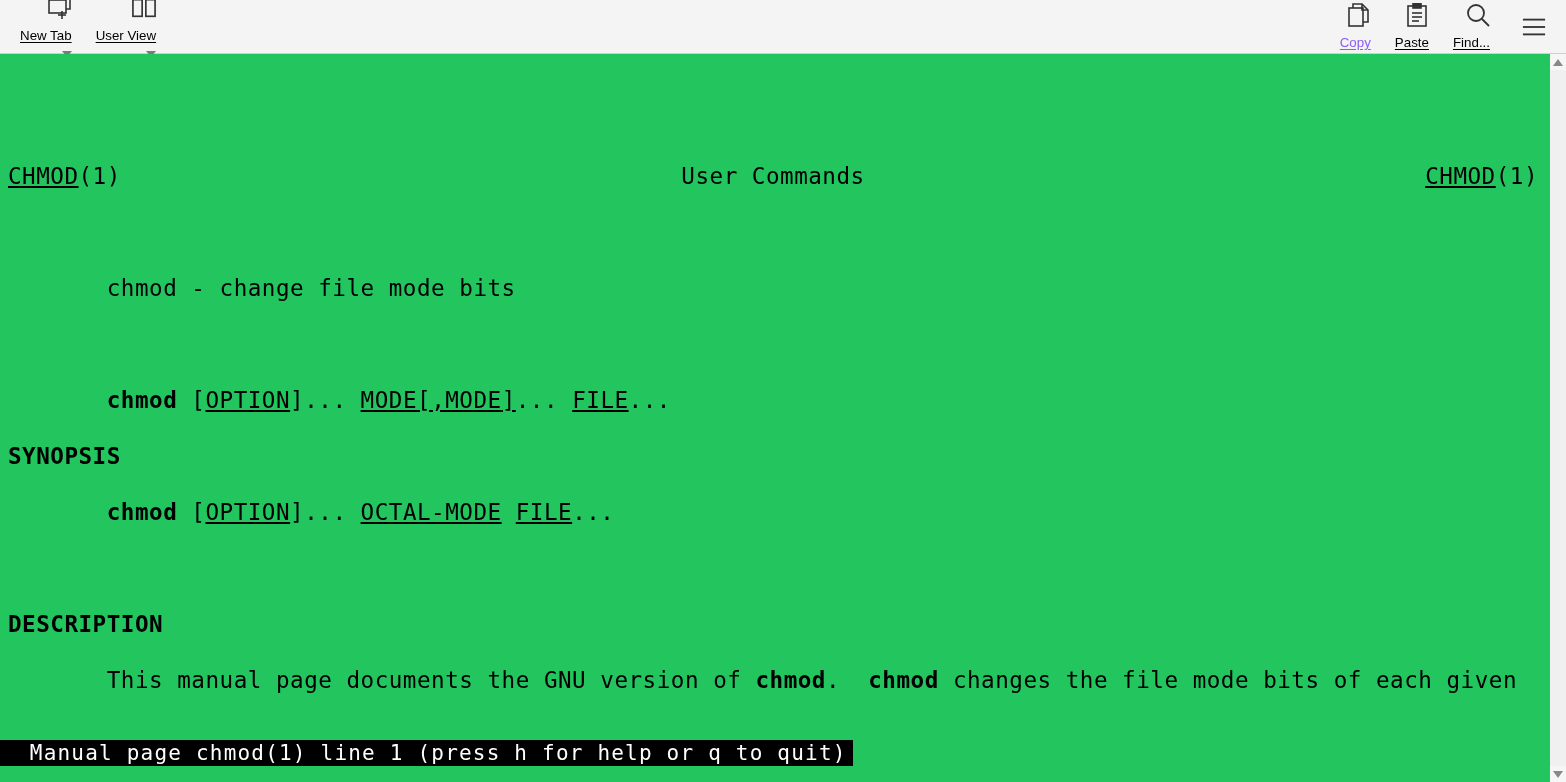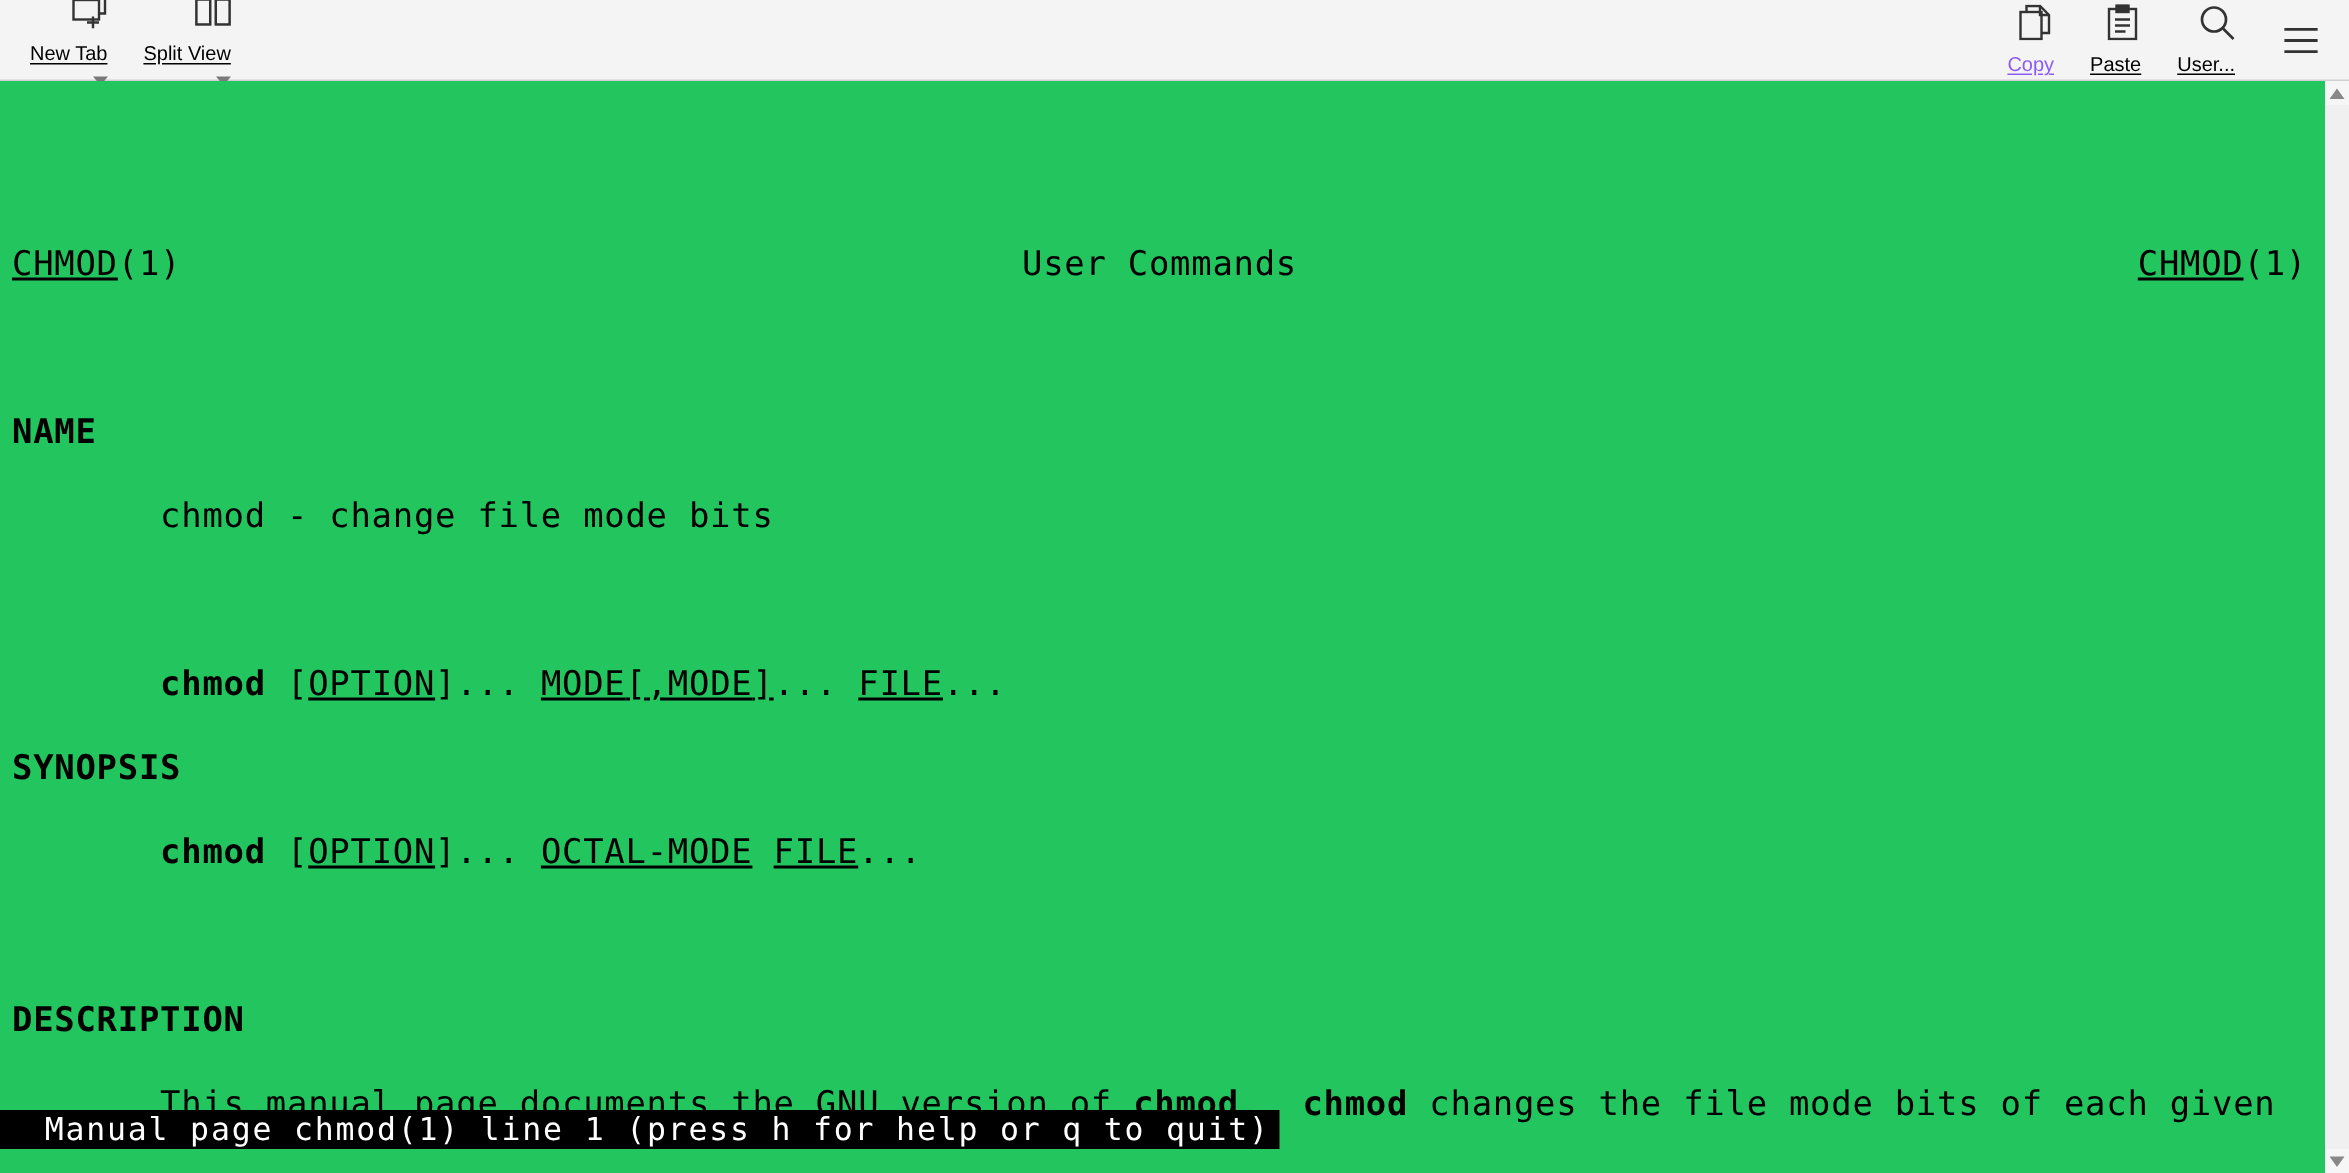--- a/index.html
+++ b/index.html
@@ -111,21 +111,21 @@
     <span class="chev"></span>
   </button>
 
   <button class="tb-btn">
     <span class="icon">
       <svg width="26" height="20" viewBox="0 0 26 20" fill="none" stroke-width="1.8">
         <rect x="1" y="1" width="10" height="18"></rect>
         <rect x="15" y="1" width="10" height="18"></rect>
       </svg>
     </span>
-    <span class="ulabel"><span class="uchar">Split View</span></span>
+    <span class="ulabel"><span class="uchar">User View</span></span>
     <span class="chev"></span>
   </button>
 
   <div class="spacer"></div>
 
   <button class="tb-btn disabled">
     <span class="icon">
       <svg width="22" height="24" viewBox="0 0 22 24" fill="none" stroke="#9a9a9a" stroke-width="1.6">
         <rect x="1" y="5" width="14" height="18"></rect>
         <polyline points="5,5 5,1 14,1 20,7 20,19 15,19" fill="none"></polyline>
@@ -148,21 +148,21 @@
     <span class="ulabel"><span class="uchar">Paste</span></span>
   </button>
 
   <button class="tb-btn">
     <span class="icon">
       <svg width="24" height="24" viewBox="0 0 24 24" fill="none" stroke-width="1.8">
         <circle cx="10" cy="10" r="8"></circle>
         <line x1="16" y1="16" x2="23" y2="23"></line>
       </svg>
     </span>
-    <span class="ulabel"><span class="uchar">User...</span></span>
+    <span class="ulabel"><span class="uchar">Find...</span></span>
   </button>
 
   <button class="tb-btn" style="margin-left:8px;">
     <span class="icon">
       <svg width="26" height="20" viewBox="0 0 26 20" stroke-width="2">
         <line x1="1" y1="2" x2="25" y2="2"></line>
         <line x1="1" y1="10" x2="25" y2="10"></line>
         <line x1="1" y1="18" x2="25" y2="18"></line>
       </svg>
     </span>
@@ -171,21 +171,20 @@
 
 <div class="terminal-wrap">
   <div class="terminal">
     <div class="term-content">
 <div class="hdr-line">
 <span class="man-ref"><span class="m-name">CHMOD</span><span>(1)</span></span>
 <span>User Commands</span>
 <span class="man-ref"><span class="m-name">CHMOD</span><span>(1)</span></span>
 </div>
 <span class="manline"> </span>
-<span class="manline sec-head">NAME</span>
 <span class="manline">       chmod - change file mode bits</span>
 <span class="manline"> </span>
 <span class="manline">       <span class="bold">chmod</span> [<span class="ul">OPTION</span>]... <span class="ul"><span>MODE</span>[<span>,MODE</span>]</span>... <span class="ul">FILE</span>...</span>
 <span class="manline sec-head">SYNOPSIS</span>
 <span class="manline">       <span class="bold">chmod</span> [<span class="ul">OPTION</span>]... <span class="ul">OCTAL-MODE</span> <span class="ul">FILE</span>...</span>
 <span class="manline"> </span>
 <span class="manline sec-head">DESCRIPTION</span>
 <span class="manline"><span>       This manual page documents the GNU version of </span><span class="bold">chmod</span><span>.  </span><span class="bold">chmod</span><span> changes the file mode bits of each given</span></span>
 
 

